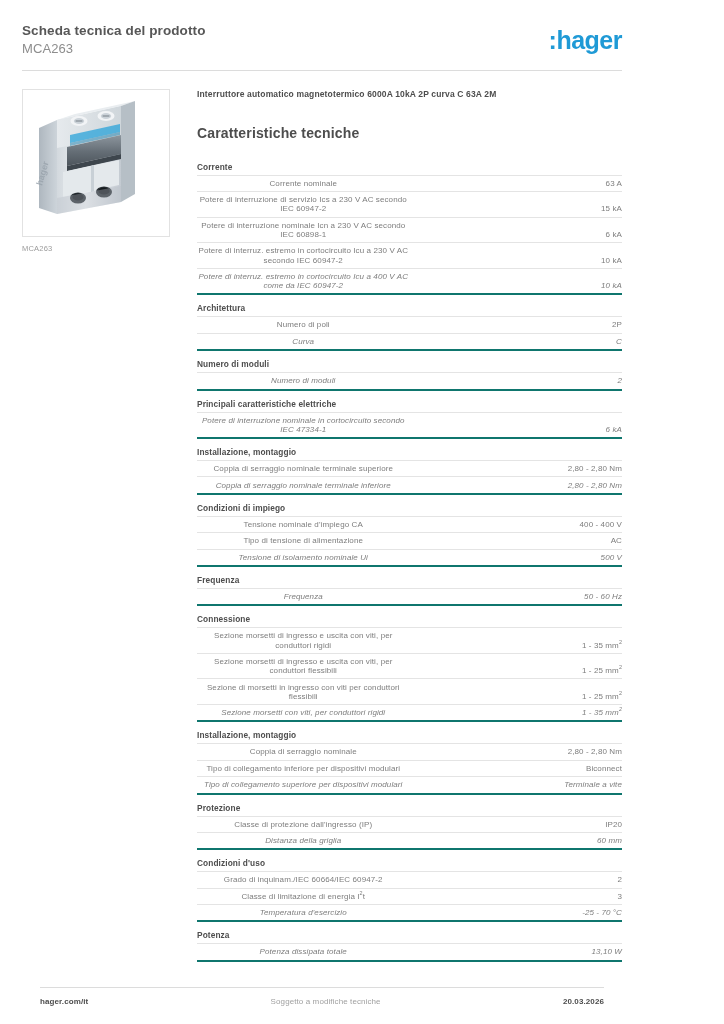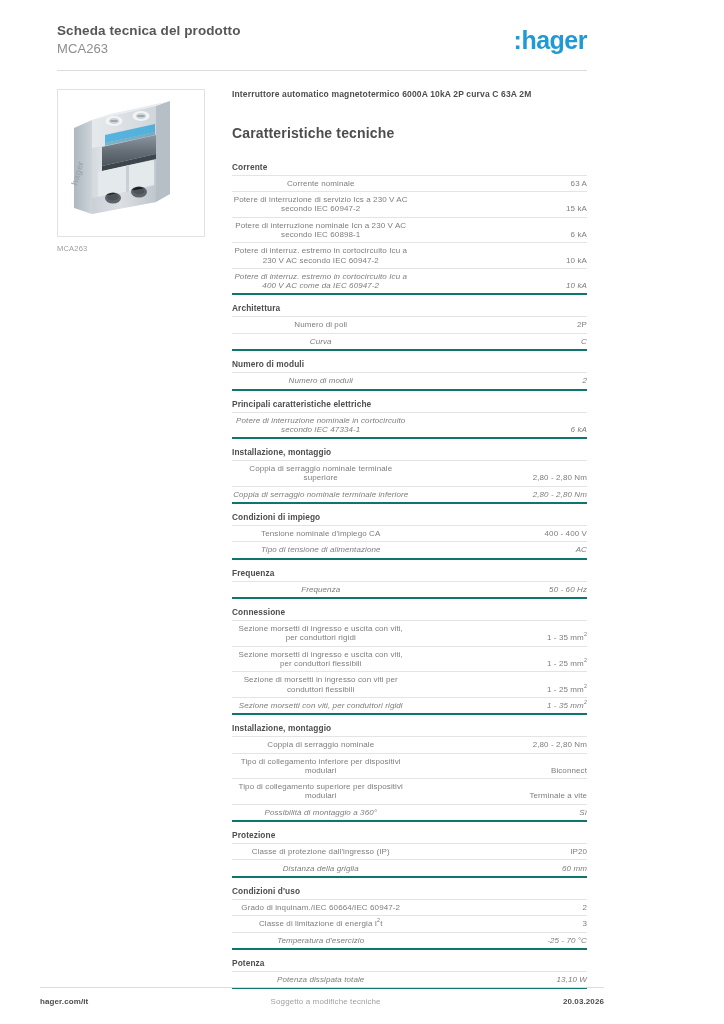--- a/index.html
+++ b/index.html
@@ -13,21 +13,21 @@
     font-family: "Liberation Sans", sans-serif;
     color: #4a4a4a;
     -webkit-font-smoothing: antialiased;
     position: relative;
     overflow: hidden;
   }
   .page {
     width: 644px;
     height: 1024px;
     box-sizing: border-box;
-    padding: 0 57px;
+    padding: 0 22px;
     position: relative;
   }
 
   
   .header {
     display: flex;
     align-items: flex-start;
     justify-content: space-between;
     padding-top: 22px;
   }
@@ -333,20 +333,24 @@
             <table class="spec-table">
               <tbody>
                 <tr>
                   <td class="spec-label">Tensione nominale d'impiego CA</td>
                   <td class="spec-value">400 - 400 V</td>
                 </tr>
                 <tr>
                   <td class="spec-label">Tipo di tensione di alimentazione</td>
                   <td class="spec-value">AC</td>
                 </tr>
+                <tr>
+                  <td class="spec-label">Tensione di isolamento nominale Ui</td>
+                  <td class="spec-value">500 V</td>
+                </tr>
               </tbody>
             </table>
           </div>
           <div class="spec-group">
             <div class="group-title">Frequenza</div>
             <table class="spec-table">
               <tbody>
                 <tr>
                   <td class="spec-label">Frequenza</td>
                   <td class="spec-value">50 - 60 Hz</td>
@@ -385,24 +389,20 @@
                   <td class="spec-label">Coppia di serraggio nominale</td>
                   <td class="spec-value">2,80 - 2,80 Nm</td>
                 </tr>
                 <tr>
                   <td class="spec-label">Tipo di collegamento inferiore per dispositivi modulari</td>
                   <td class="spec-value">Biconnect</td>
                 </tr>
                 <tr>
                   <td class="spec-label">Tipo di collegamento superiore per dispositivi modulari</td>
                   <td class="spec-value">Terminale a vite</td>
-                </tr>
-                <tr>
-                  <td class="spec-label">Possibilità di montaggio a 360°</td>
-                  <td class="spec-value">Sì</td>
                 </tr>
               </tbody>
             </table>
           </div>
           <div class="spec-group">
             <div class="group-title">Protezione</div>
             <table class="spec-table">
               <tbody>
                 <tr>
                   <td class="spec-label">Classe di protezione dall'ingresso (IP)</td>

